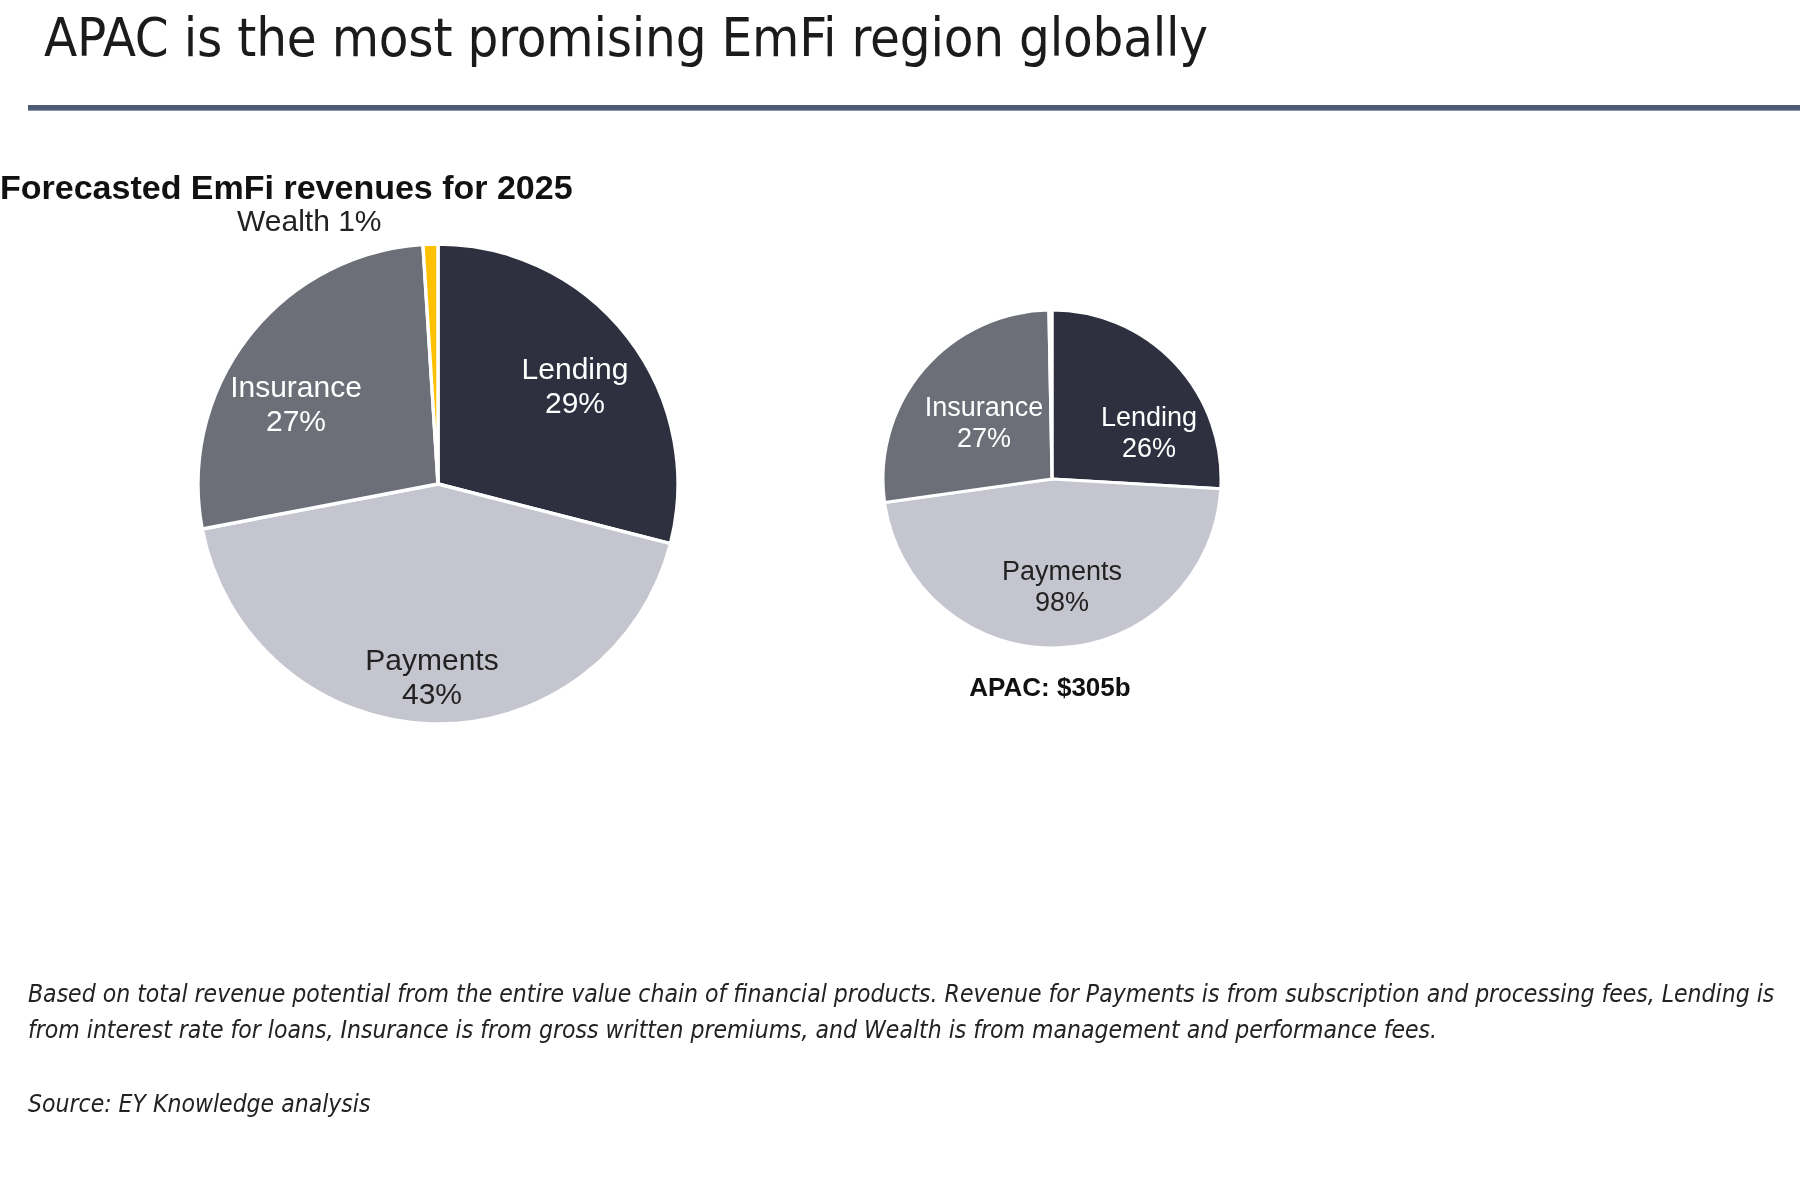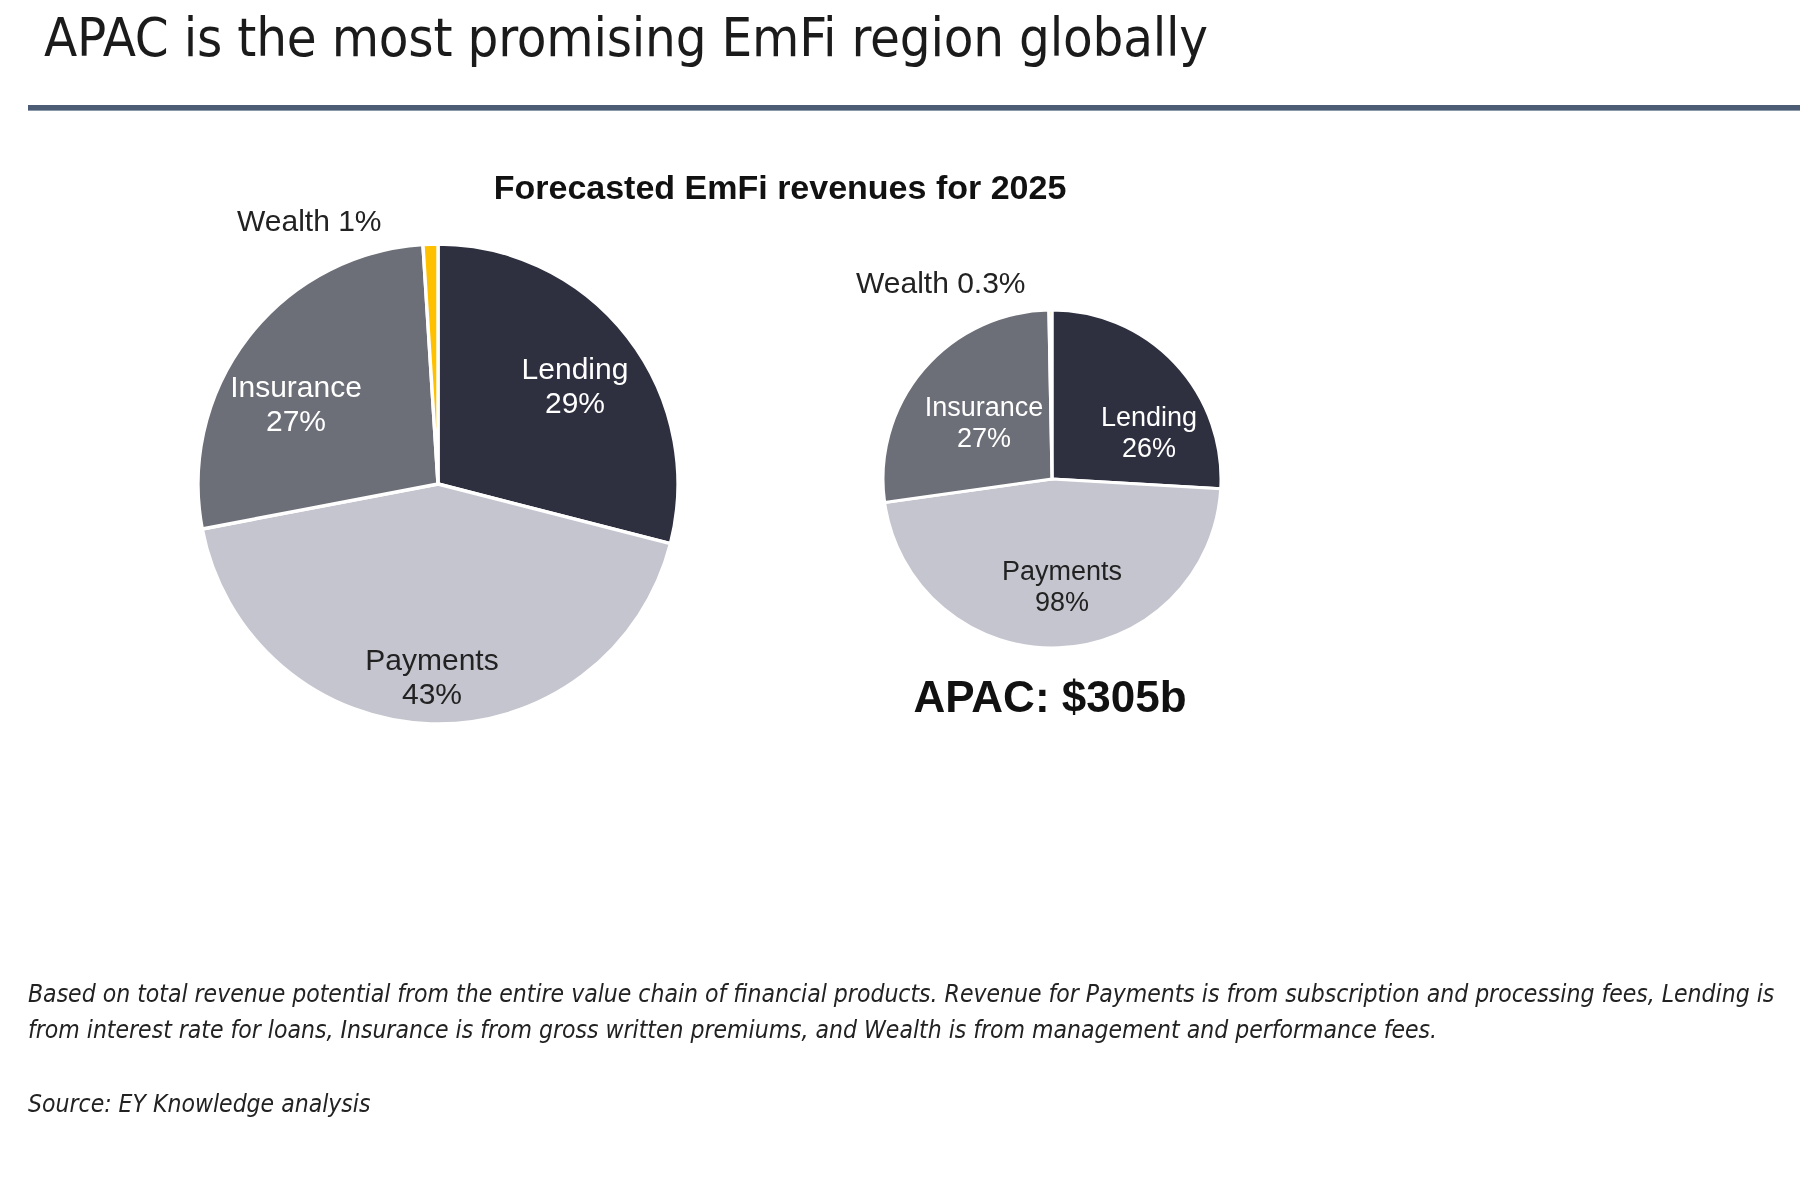--- a/index.html
+++ b/index.html
@@ -23,29 +23,29 @@
   }
   #title-rule{
     position:absolute; left:28px; top:105px; width:1772px; height:5px;
     background:#4c5c74;
     box-shadow:0 1px 0 #8d98a8;
   }
 
   
   #chart-title{
     position:absolute; left:0; top:168px; width:1560px;
-    text-align:center; font-size:34px; font-weight:700; color:#111;
+    font-size:34px; font-weight:700; color:#111;
   }
 
   .pie-wrap{position:absolute;}
   .pie-svg{display:block;}
 
   .pie-caption{
     position:absolute; text-align:center;
-    font-size:44px; font-weight:700; color:#111; white-space:nowrap;
+    font-size:26px; font-weight:700; color:#111; white-space:nowrap;
   }
 
   .wealth-callout{
     position:absolute; text-align:left; white-space:nowrap;
     color:#222; font-size:30px; font-weight:400;
   }
 
   
   .slice-label{
     position:absolute; text-align:center; white-space:nowrap;
@@ -116,21 +116,20 @@
   <div id="lbl-g-insurance" class="slice-label lbl-light">
     <span class="l1">Insurance</span>
     <span class="l2">27%</span>
   </div>
   <div id="lbl-g-payments" class="slice-label lbl-dark">
     <span class="l1">Payments</span>
     <span class="l2">43%</span>
   </div>
 
 
-  <div id="wealth-apac" class="wealth-callout">Wealth 0.3%</div>
 
   <div id="pie-apac" class="pie-wrap">
     <svg class="pie-svg" id="svg-apac" width="340" height="340" viewBox="0 0 340 340">
         <path d="M 170 170 L 170 1 A 169 169 0 0 1 338.7163540919875 179.78733170517313 Z" fill="#2e3040" stroke="#ffffff" stroke-width="3" stroke-linejoin="round"></path>
         <path d="M 170 170 L 338.7163540919875 179.78733170517313 A 169 169 0 0 1 2.6389714563027553 193.47948306065862 Z" fill="#c4c5ce" stroke="#ffffff" stroke-width="3" stroke-linejoin="round"></path>
         <path d="M 170 170 L 2.6389714563027553 193.47948306065862 A 169 169 0 0 1 166.82414014093303 1.0298431256111655 Z" fill="#6d6f78" stroke="#ffffff" stroke-width="3" stroke-linejoin="round"></path>
         <path d="M 170 170 L 166.82414014093303 1.0298431256111655 A 169 169 0 0 1 169.99999999999997 1 Z" fill="#ffc000" stroke="#ffffff" stroke-width="3" stroke-linejoin="round"></path>
       </svg>
   </div>
 

